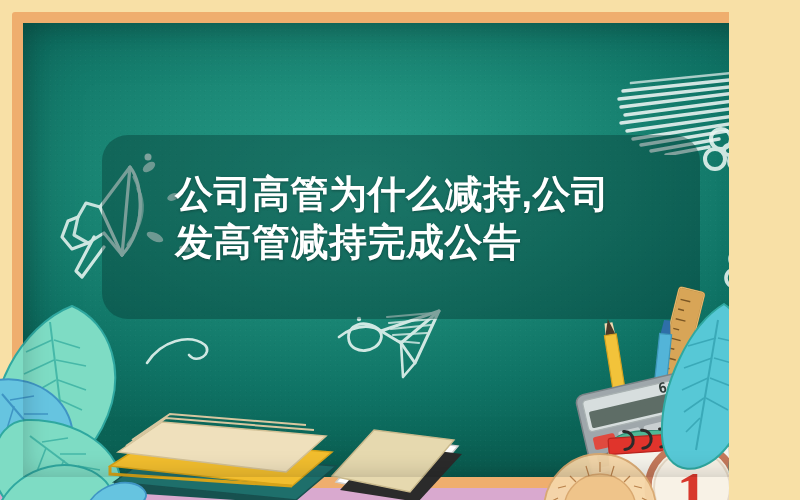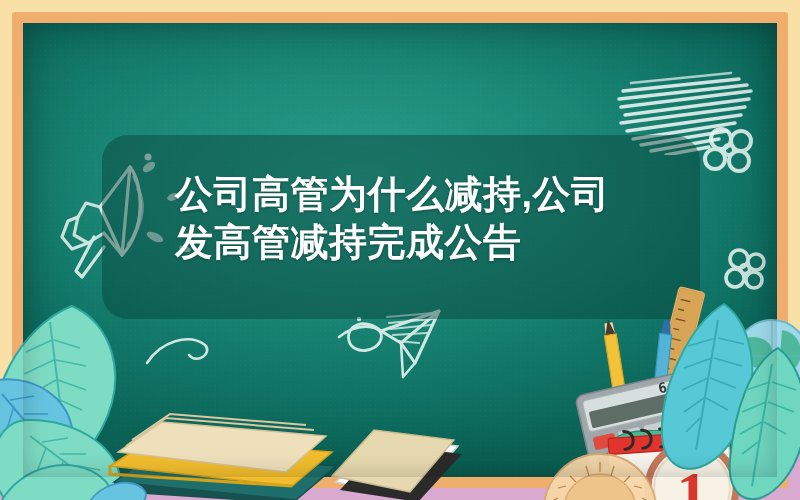--- a/index.html
+++ b/index.html
@@ -1,21 +1,21 @@
 <!DOCTYPE html>
 <html><head>
 <meta charset="utf-8">
 <style>
   html,body{margin:0;padding:0;}
   body{
     width:800px;height:500px;overflow:hidden;
     font-family:"Liberation Sans","DejaVu Sans",sans-serif;
     background:#F8E0A6;
   }
-  #stage{position:relative;width:800px;height:500px;overflow:hidden;background:#F8E0A6;}
+  #stage{position:relative;width:729px;height:500px;overflow:hidden;background:#F8E0A6;}
 
   
   .desk-base{position:absolute;inset:0;background:#F8E0A6;}
   .desk-band-peach{position:absolute;left:0;right:0;top:430px;height:22px;background:#F6C9A0;}
   .desk-band-pink{position:absolute;left:0;right:0;top:452px;height:48px;background:#D9A9CF;}
   .desk-band-tan{position:absolute;left:0;right:0;top:412px;height:18px;background:#EFC486;}
 
   
   .frame{
     position:absolute;left:12px;top:12px;width:776px;height:476px;

